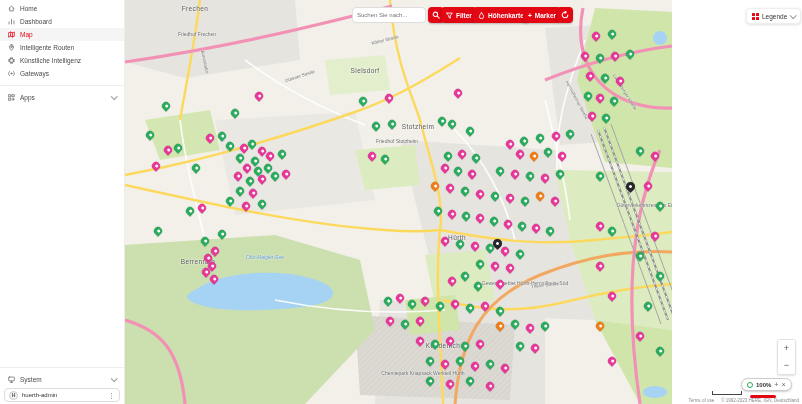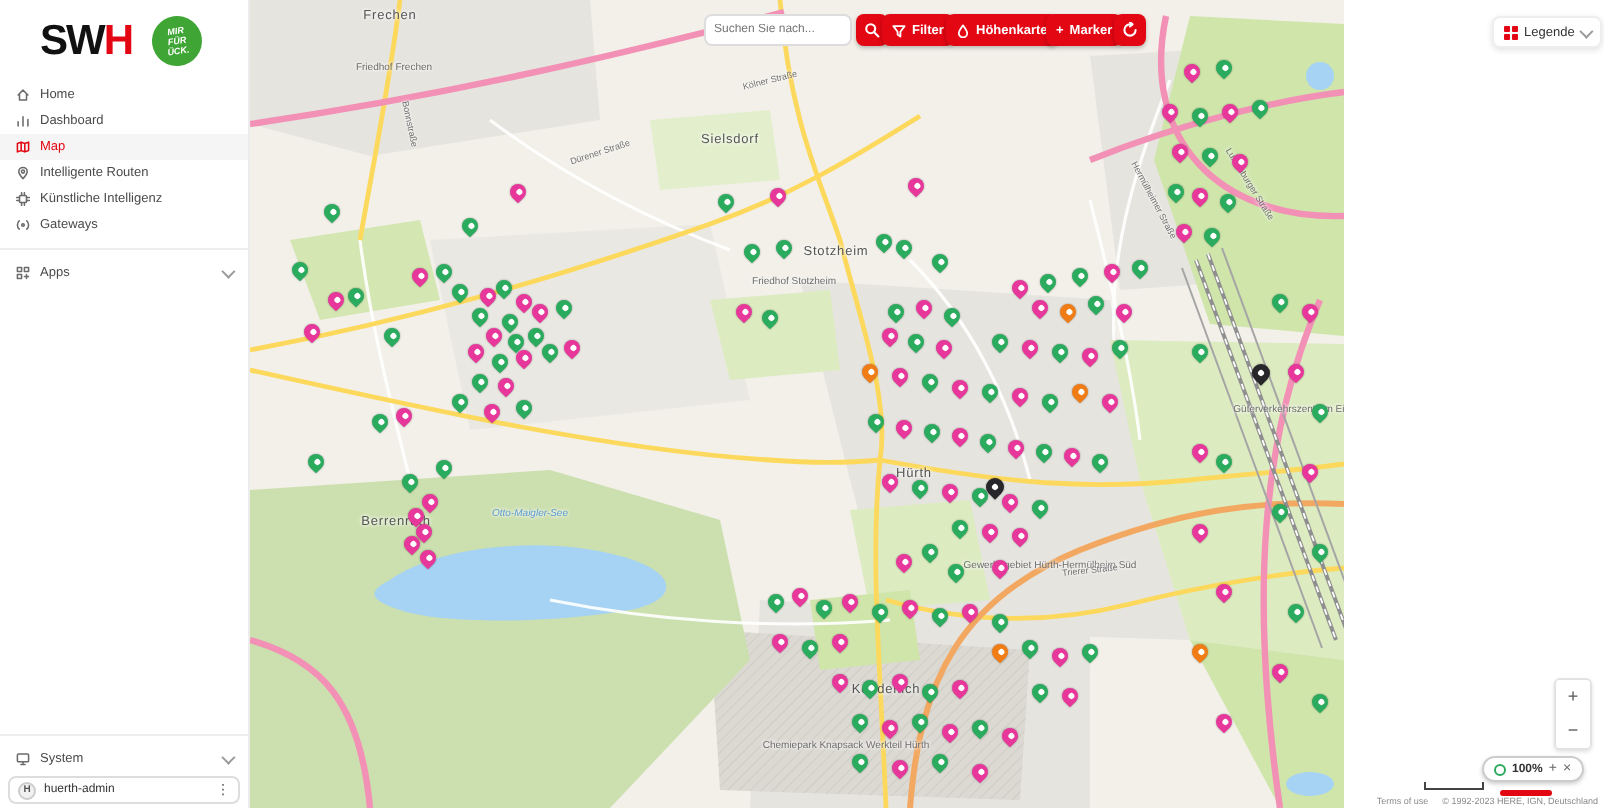--- a/index.html
+++ b/index.html
@@ -73,28 +73,20 @@
   #red-bar{position:absolute;left:78px;top:395px;width:26px;height:3px;background:#e30613;border-radius:1.5px;}
   #attribution{position:absolute;right:3px;bottom:1px;font-size:4.5px;color:#8a8a8a;display:flex;gap:7px;white-space:nowrap;}
   #attribution .link{cursor:pointer;}
 </style>
 </head>
 <body>
 
 <div id="app">
 
   <aside id="sidebar">
-    <div class="logo-row">
-      <div class="logo-text"><span>SW</span><span class="h">H</span></div>
-      <div class="logo-badge">
-        <span>MIR</span>
-          <span>FÜR</span>
-          <span>ÜCK.</span>
-      </div>
-    </div>
     <nav class="nav" id="nav-list">
         <div class="nav-item">
           <svg class="nav-ico" viewBox="0 0 10 10">
             <path d="M1.5 5 L5 1.5 L8.5 5 M2.5 4.5 V8.5 H7.5 V4.5"></path>
           </svg>
           <span>Home</span>
         </div>
         <div class="nav-item">
           <svg class="nav-ico" viewBox="0 0 10 10">
             <path d="M1.5 8.5 V5.5 M5 8.5 V2 M8.5 8.5 V4"></path>

